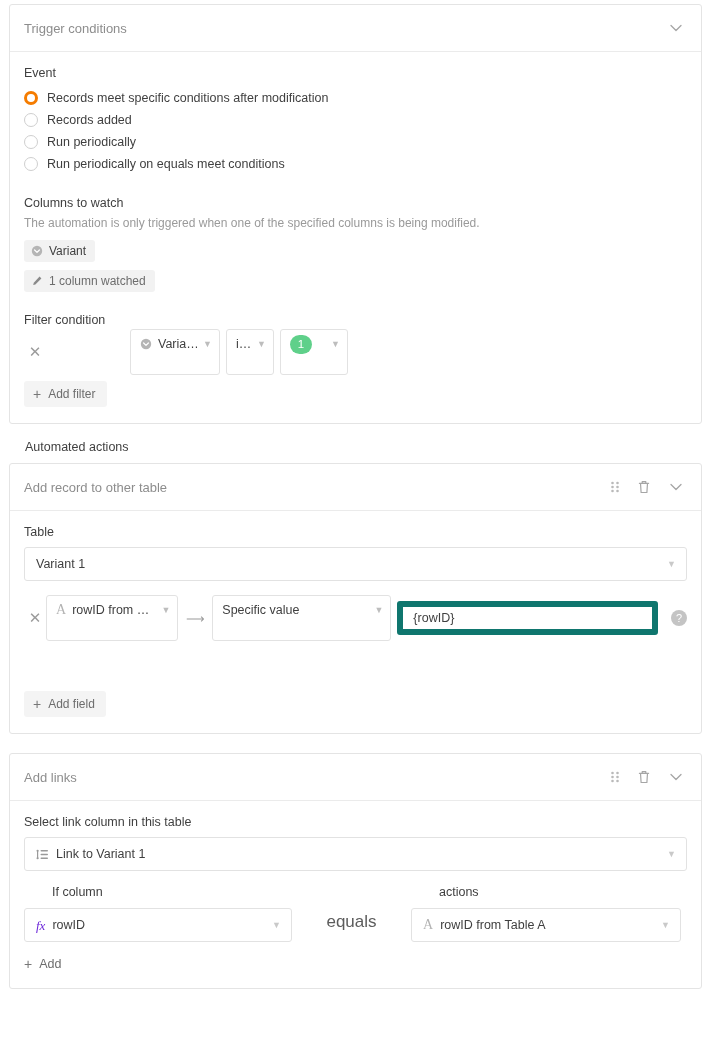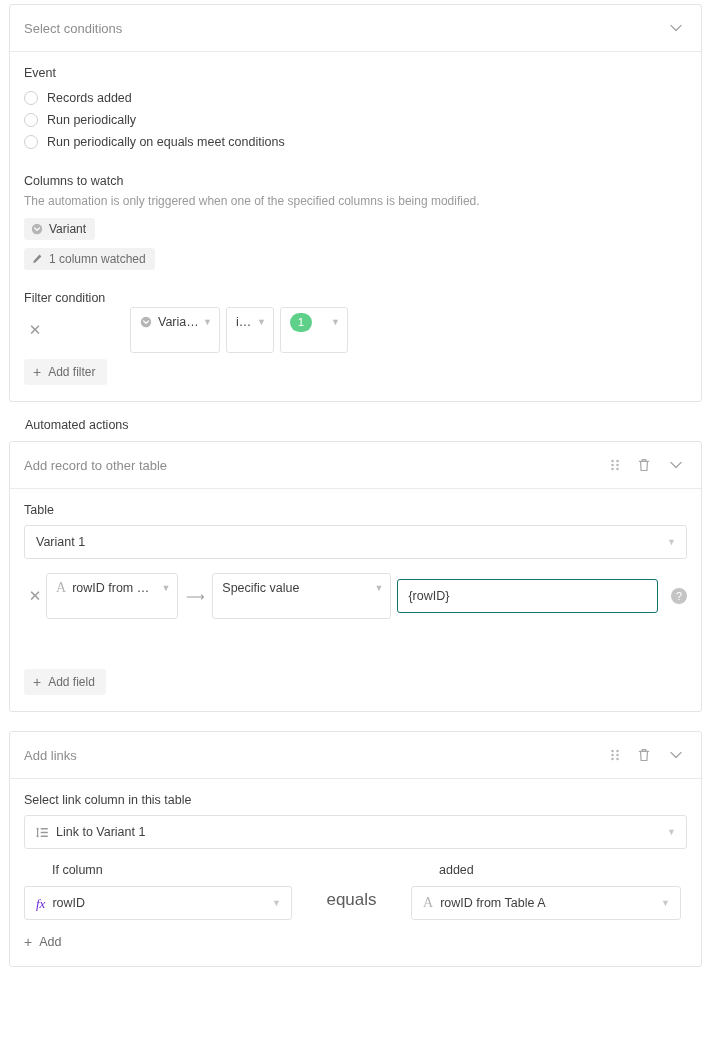--- a/index.html
+++ b/index.html
@@ -239,21 +239,21 @@
     width: 34px;
     text-align: center;
     color: #9e9e9e;
     font-size: 13px;
     flex: none;
   }
   .sel-specific { width: 180px; }
   .txt-input {
     width: 262px;
     height: 34px;
-    border: 1px solid #0f766e;
+    border: 6px solid #0f766e;
     border-radius: 3px;
     box-sizing: border-box;
     display: flex;
     align-items: center;
     padding: 0 10px;
     font-size: 12.5px;
     color: #3f3f3f;
     background: #fff;
   }
   .help {
@@ -311,31 +311,35 @@
     flex: none;
   }
 </style>
 </head>
 <body>
 
 <div class="page">
 
   <div class="card">
     <div class="card-header">
-      <span class="card-title">Select conditions</span>
+      <span class="card-title">Trigger conditions</span>
       <span class="icon-btn chev">
         <svg width="18" height="18" viewBox="0 0 18 18" fill="none">
             <path d="M4 6.5 L9 11.5 L14 6.5" stroke="#a6a6a6" stroke-width="1.3" stroke-linecap="round" stroke-linejoin="round"></path>
           </svg>
       </span>
     </div>
     <div class="card-body">
 
       <div class="section-label">Event</div>
 
+      <div class="radio-row">
+        <span class="radio checked"></span>
+        <span class="radio-label">Records meet specific conditions after modification</span>
+      </div>
       <div class="radio-row">
         <span class="radio"></span>
         <span class="radio-label">Records added</span>
       </div>
       <div class="radio-row">
         <span class="radio"></span>
         <span class="radio-label">Run periodically</span>
       </div>
       <div class="radio-row">
         <span class="radio"></span>
@@ -541,21 +545,21 @@
           <div class="select-wide">
             <span class="txt-fx">fx</span>
             <span>rowID</span>
             <span class="caret" style="margin-left:auto;color:#c9c9c9;font-size:9px;">▼</span>
           </div>
         </div>
 
         <div class="col-eq">equals</div>
 
         <div class="col-b">
-          <div class="col-label">added</div>
+          <div class="col-label">actions</div>
           <div class="select-wide">
             <span class="txt-a">A</span>
             <span>rowID from Table A</span>
             <span class="caret" style="margin-left:auto;color:#c9c9c9;font-size:9px;">▼</span>
           </div>
         </div>
       </div>
 
       <div>
         <span class="add-plain">

